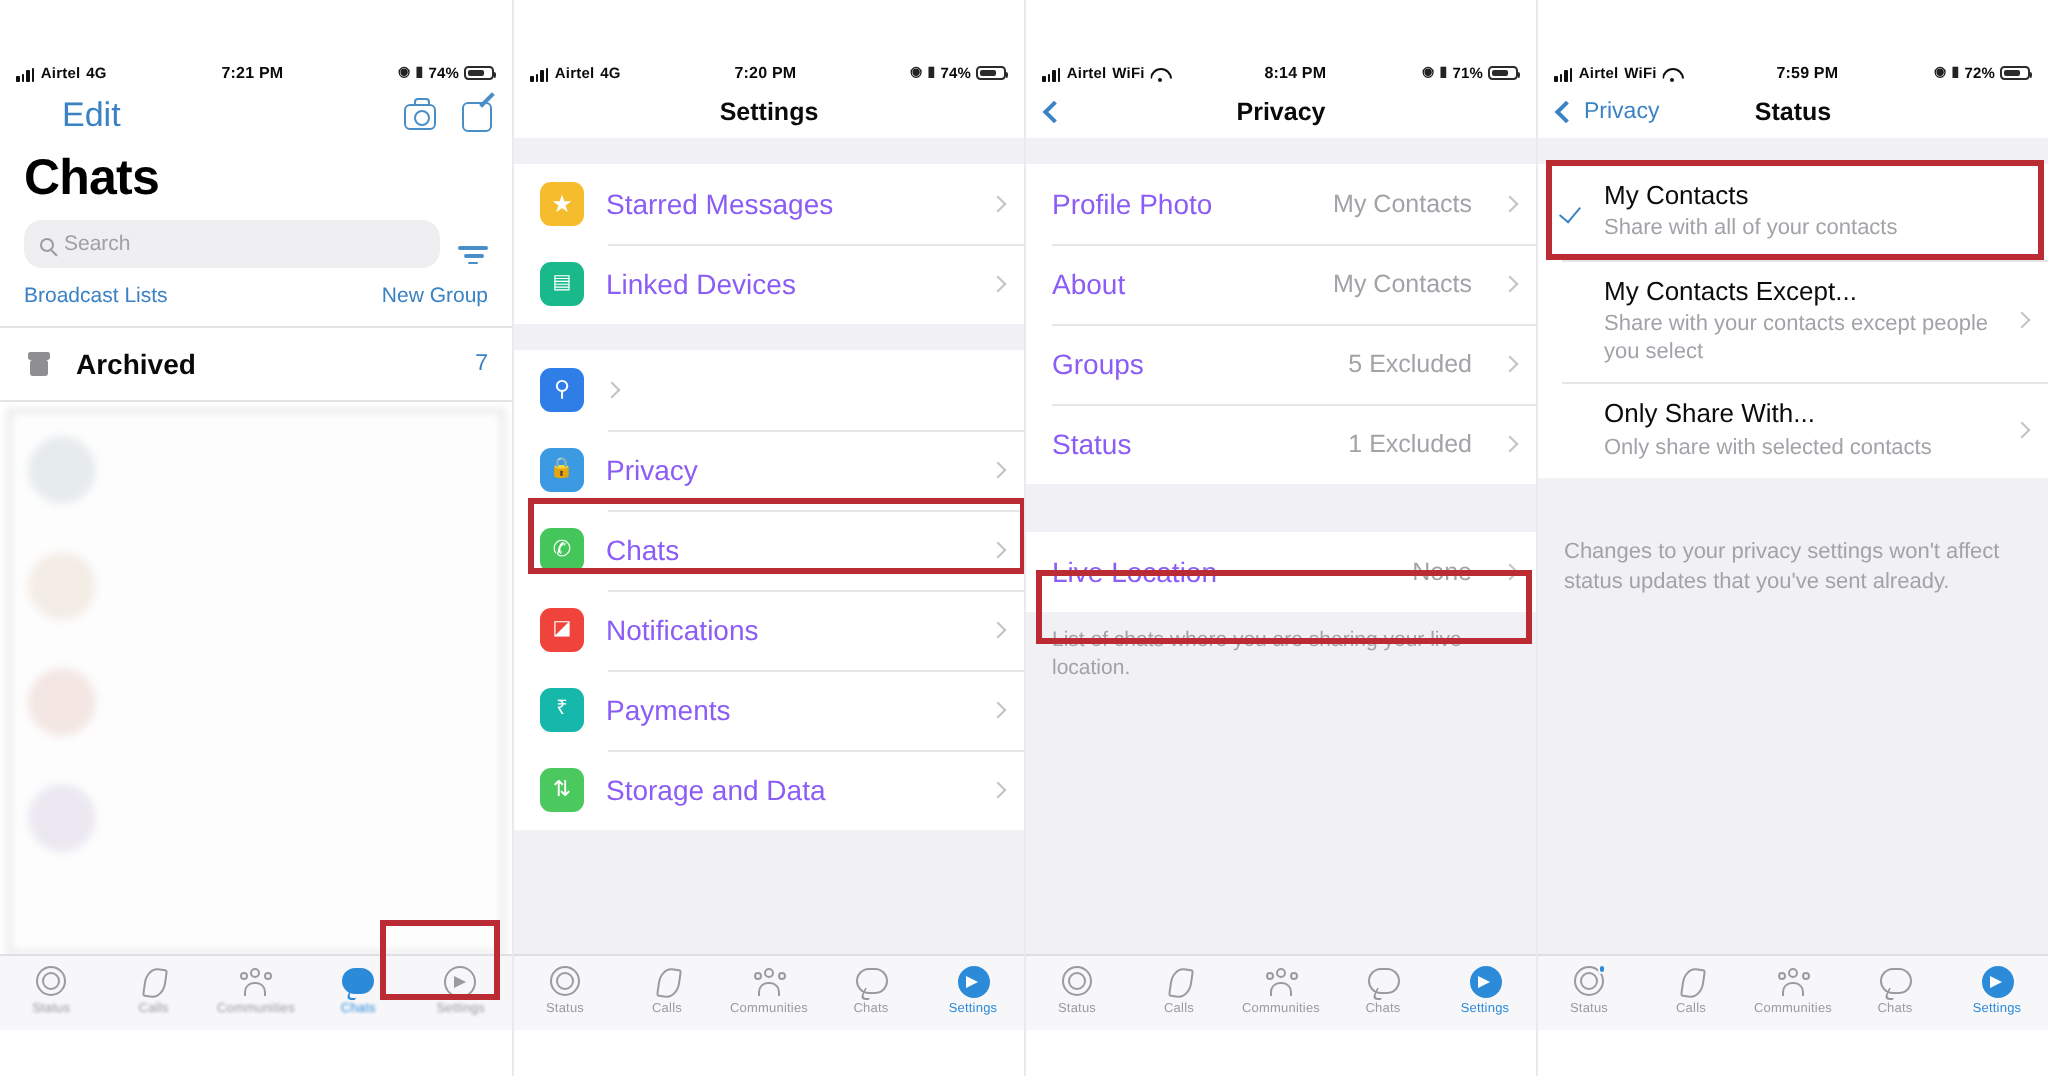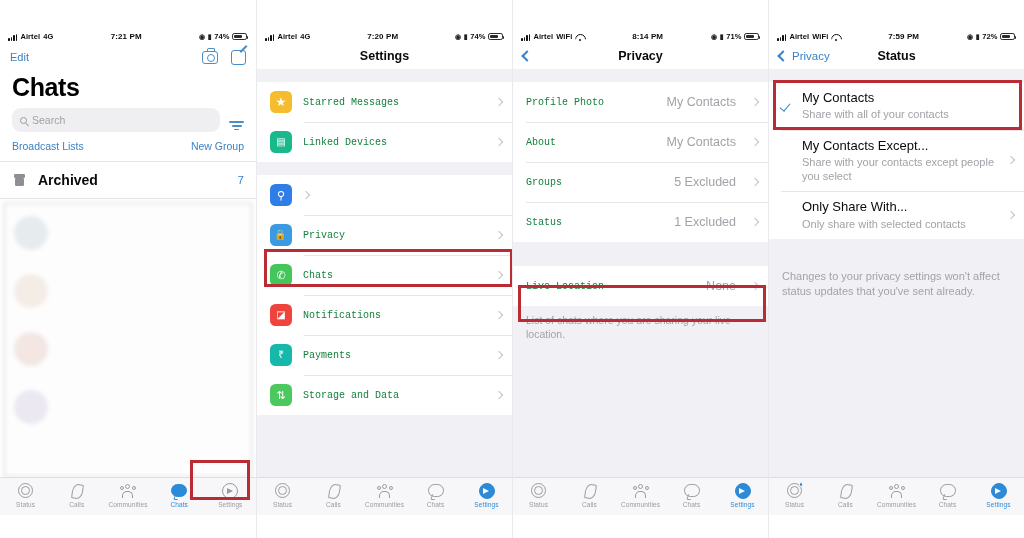--- a/index.html
+++ b/index.html
@@ -87,21 +87,21 @@
     padding: 3px 10px 5px;
     position: relative;
   }
   .nav-title {
     position: absolute; left: 0; right: 0; text-align: center;
     font-size: 12.5px; font-weight: 700; color: #0a0a0a;
     pointer-events: none;
   }
   .nav-left, .nav-right { display: flex; align-items: center; gap: 13px; z-index: 2;}
   .nav-right { margin-left: auto; }
-  .link { color: #3a82c4; font-size: 11px; }
+  .link { color: #3a82c4; font-size: 17px; margin-left: 21px; }
   .back-chev {
     display:inline-block; width: 8px; height: 8px;
     border-left: 2.2px solid #3a82c4; border-bottom: 2.2px solid #3a82c4;
     transform: rotate(45deg); margin-right: 2px;
   }
   .back-wrap { display:flex; align-items:center; gap:3px; color:#3a82c4; font-size:11.5px;}
 
   
   .ico-cam {
     width: 16px; height: 13px; border: 1.5px solid #4a8ec8; border-radius: 3px;
@@ -207,21 +207,21 @@
   }
   .cell + .cell::before {
     content:""; position:absolute; left: 47px; right: 0; top:0; height:1px; background:#e6e6ea;
   }
   .cell.noicon + .cell.noicon::before { left: 13px; }
   .sq-ico {
     width: 22px; height: 22px; border-radius: 5.5px; flex: 0 0 auto;
     display:flex; align-items:center; justify-content:center;
     color:#fff; font-size: 12px; line-height: 1;
   }
-  .cell-label { font-size: 10px; color: #15803d; flex: 1 1 auto; font-family: Liberation Mono, monospace; }
+  .cell-label { font-size: 14px; color: #8b5cf6; flex: 1 1 auto; }
   .cell-value { font-size: 12.5px; color: #a2a2a8; margin-right: 5px;}
   .chev {
     width: 6px; height: 6px; flex:0 0 auto;
     border-top: 1.5px solid #c2c2c8; border-right: 1.5px solid #c2c2c8;
     transform: rotate(45deg);
   }
 
   
   .opt-cell {
     display:flex; align-items:center; gap: 9px;

